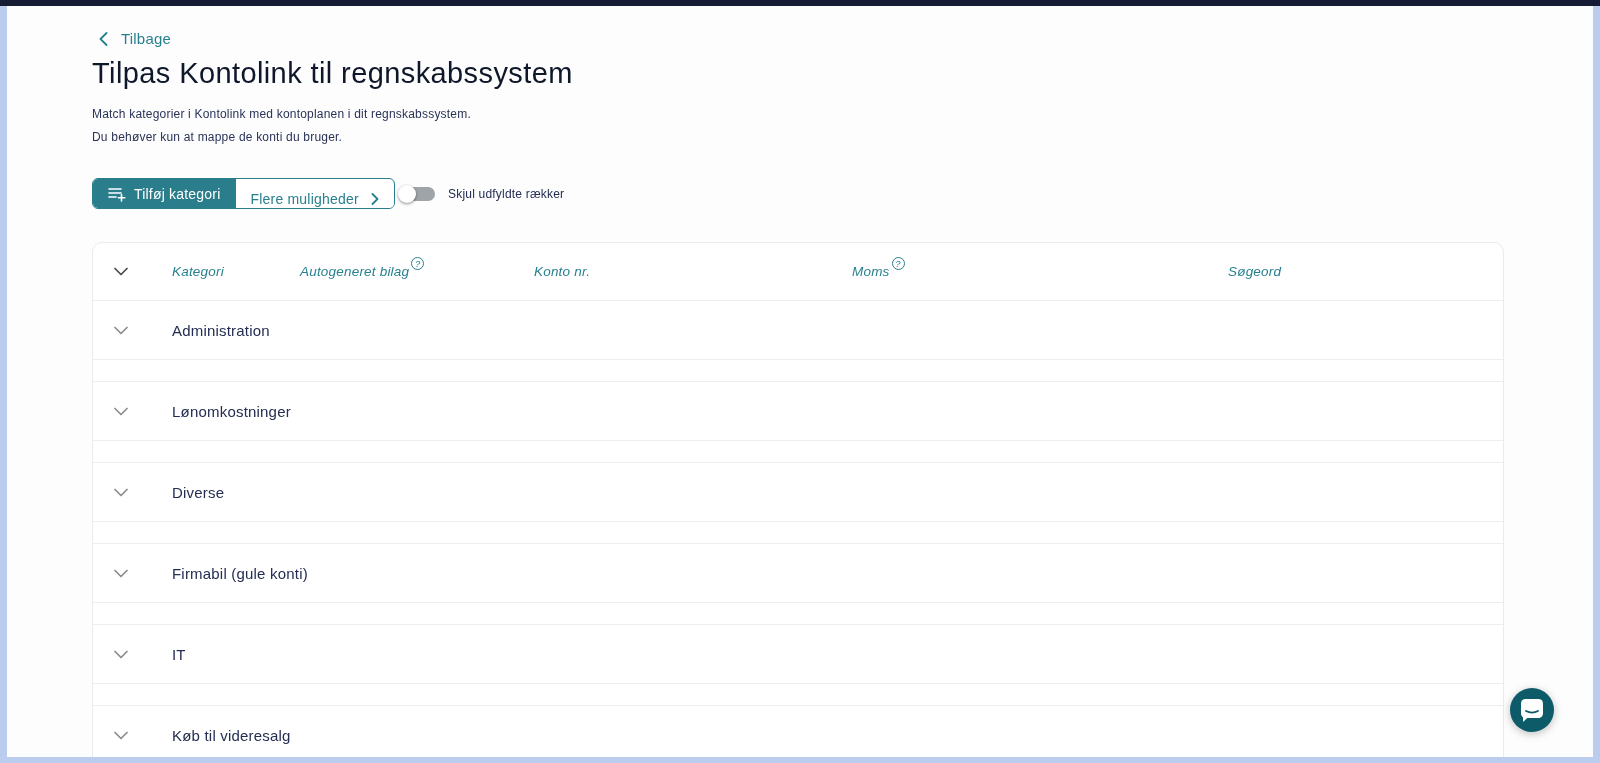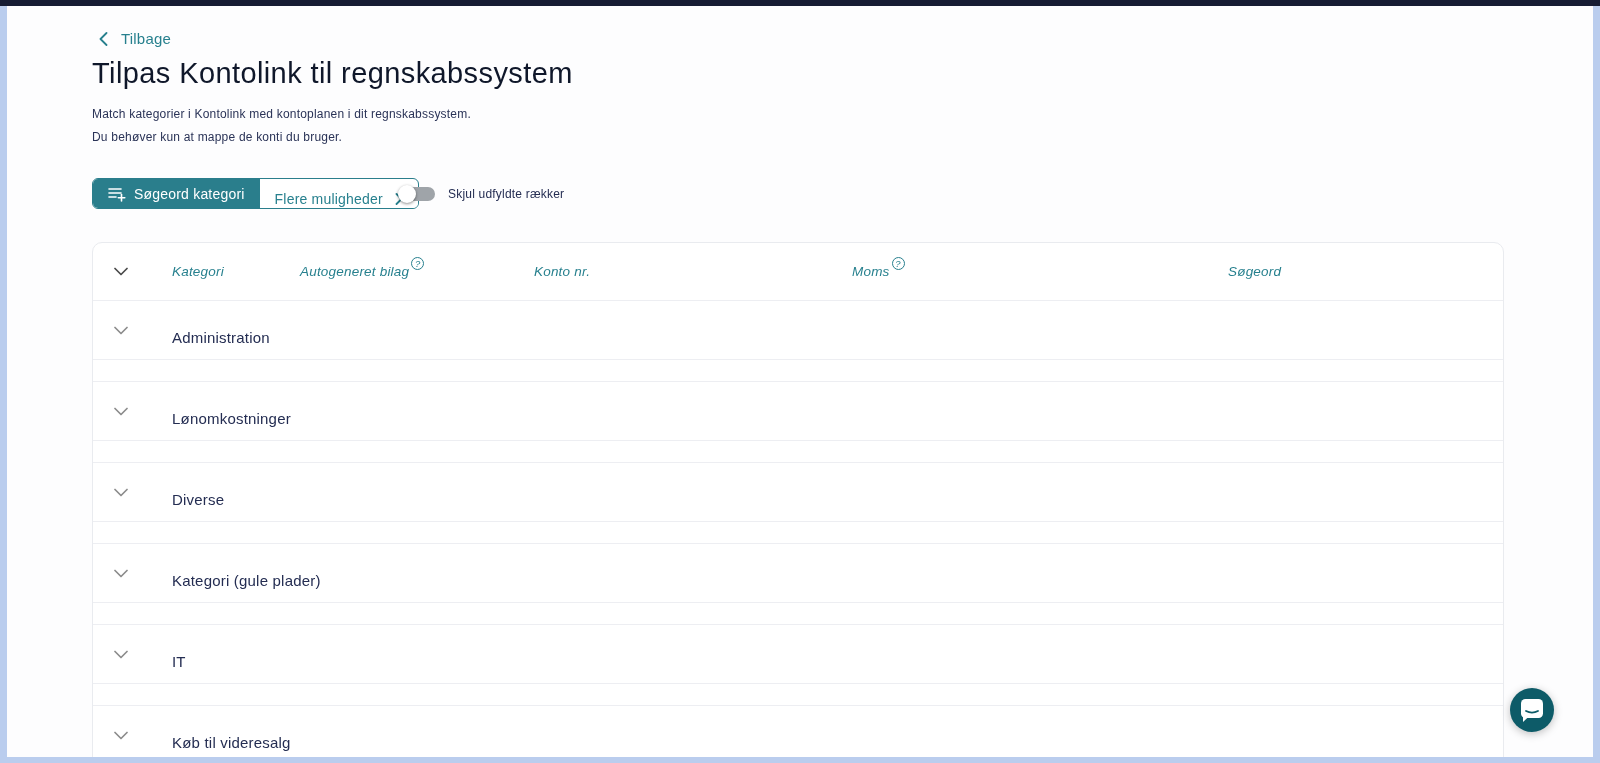--- a/index.html
+++ b/index.html
@@ -47,21 +47,21 @@
   .h-cell { position:absolute; top:0; height:100%; display:flex; align-items:flex-start; flex-direction:row;
             color:#27808E; font-size:13.5px; font-weight:500; cursor:pointer; }
   .h-cell .h-text { align-self:center; }
   .h-kategori { left:79px; }  .h-auto { left:207px; }  .h-konto { left:441px; }
   .h-moms { left:759px; }     .h-soegeord { left:1135px; }
   .help-icon { display:inline-flex; align-items:center; justify-content:center;
                width:13px; height:13px; border:1.3px solid #27808E; border-radius:50%;
                font-size:9.5px; color:#27808E; margin-left:2px; align-self:center;
                transform:translateY(-8px); cursor:pointer; font-weight:400; }
   .cat-row { position:relative; height:59px; border-bottom:1px solid #EDEEF2; background:#fff; }
-  .cat-label { position:absolute; left:79px; top:7px; height:100%; display:flex; align-items:center;
+  .cat-label { position:absolute; left:79px; top:0; height:100%; display:flex; align-items:center;
                font-size:15px; color:#242D52; }
   .spacer-row { height:22px; border-bottom:1px solid #EDEEF2; background:#fff; cursor:pointer; }
 
   
   .chat-bubble { position:absolute; left:1510px; top:688px; width:44px; height:44px; border-radius:50%;
                  background:#0D5B68; display:flex; align-items:center; justify-content:center;
                  box-shadow:0 2px 8px rgba(0,0,0,0.25); cursor:pointer; z-index:55; }
 </style>
 </head>
 <body>
@@ -89,21 +89,21 @@
         <svg width="18" height="17" viewBox="0 0 18 17">
           <g stroke="#fff" stroke-width="1.6" stroke-linecap="round">
             <line x1="1" y1="4" x2="13" y2="4"></line>
             <line x1="1" y1="8" x2="13" y2="8"></line>
             <line x1="1" y1="12" x2="8" y2="12"></line>
             <line x1="13.5" y1="9.5" x2="13.5" y2="16"></line>
             <line x1="10.3" y1="12.8" x2="16.8" y2="12.8"></line>
           </g>
         </svg>
       </span>
-      <span>Søgeord kategori</span>
+      <span>Tilføj kategori</span>
     </button>
     <button class="btn-secondary">
       <span>Flere muligheder</span>
       <span style="display:flex;">
         <svg width="8" height="12" viewBox="0 0 8 12">
             <polyline points="1.5,1 6.5,6 1.5,11" fill="none" stroke="#27808E" stroke-width="1.8" stroke-linecap="round" stroke-linejoin="round"></polyline>
           </svg>
       </span>
     </button>
   </div>
@@ -171,21 +171,21 @@
     <span class="cat-label">Diverse</span>
   </div>
   <div class="spacer-row"></div>
 
   <div class="cat-row">
     <span class="t-chevron">
       <svg width="14" height="9" viewBox="0 0 14 9">
               <polyline points="1,1.5 7,7.5 13,1.5" fill="none" stroke="#8C8C8C" stroke-width="1.7" stroke-linecap="round" stroke-linejoin="round"></polyline>
             </svg>
     </span>
-    <span class="cat-label">Kategori (gule plader)</span>
+    <span class="cat-label">Firmabil (gule konti)</span>
   </div>
   <div class="spacer-row"></div>
 
   <div class="cat-row">
     <span class="t-chevron">
       <svg width="14" height="9" viewBox="0 0 14 9">
               <polyline points="1,1.5 7,7.5 13,1.5" fill="none" stroke="#8C8C8C" stroke-width="1.7" stroke-linecap="round" stroke-linejoin="round"></polyline>
             </svg>
     </span>
     <span class="cat-label">IT</span>

